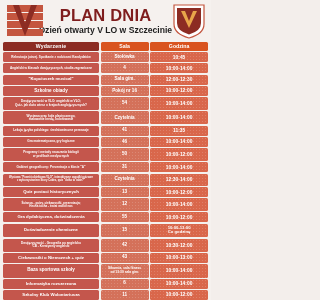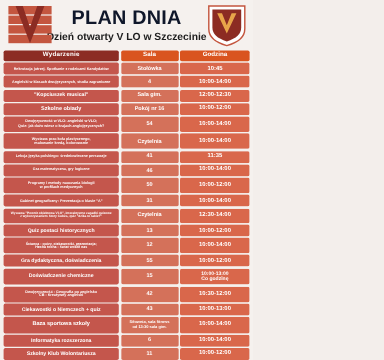--- a/index.html
+++ b/index.html
@@ -49,21 +49,21 @@
     height: 38px;
   }
 
   .title-block {
     text-align: center;
     line-height: 1;
   }
   .title-main {
     font-size: 16.5px;
     font-weight: bold;
-    color: #0f172a;
+    color: #7f1d1d;
     letter-spacing: 0.2px;
     margin: 0 0 2px 0;
     white-space: nowrap;
   }
   .title-sub {
     font-size: 8.6px;
     font-weight: bold;
     color: #1d1d1d;
     white-space: nowrap;
     margin: 0;

